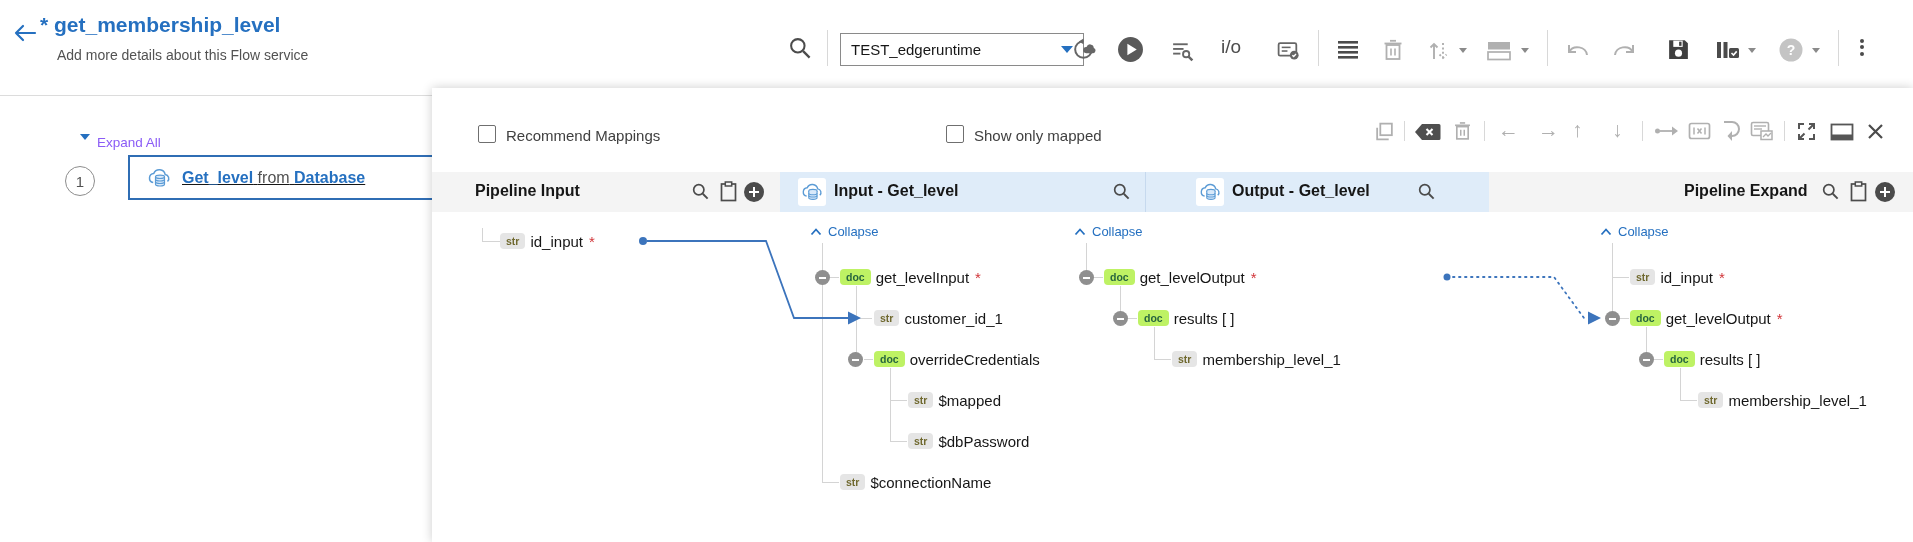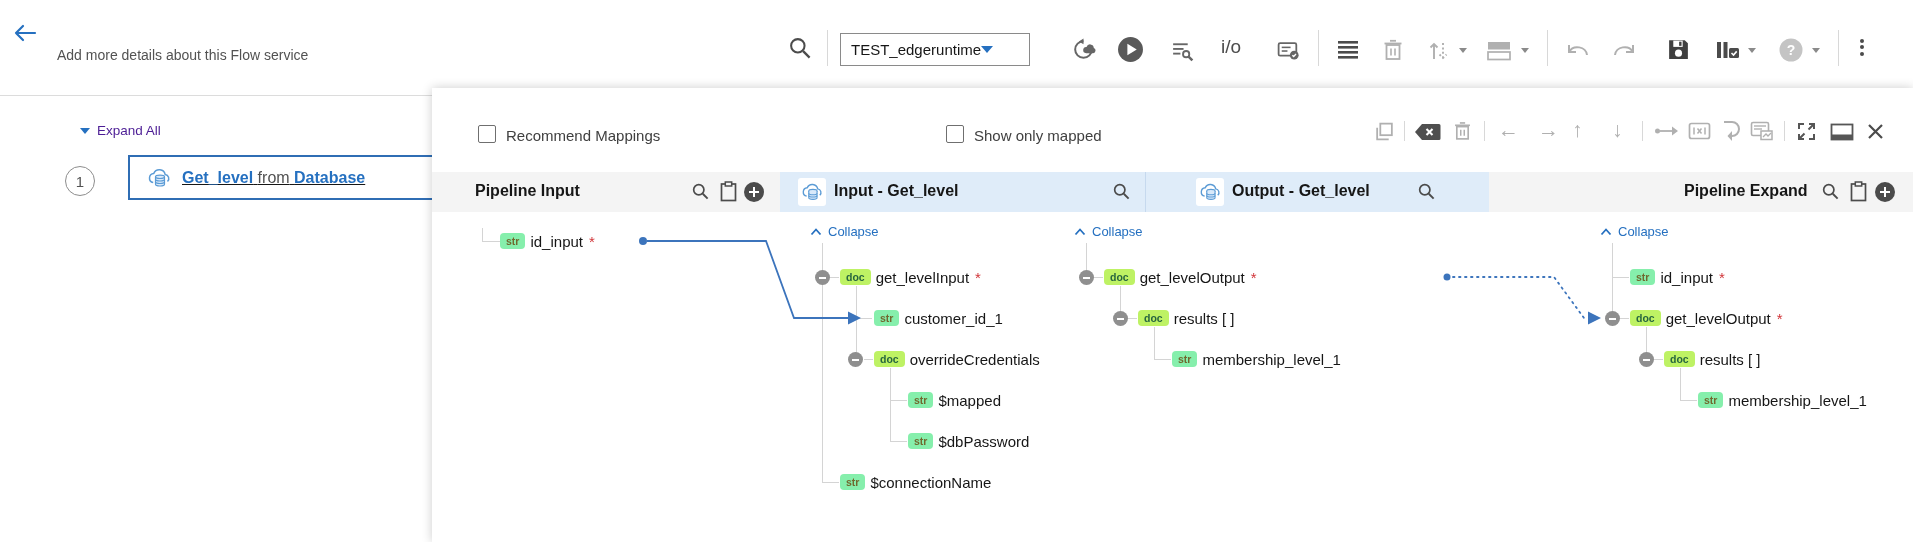--- a/index.html
+++ b/index.html
@@ -9,31 +9,31 @@
   
   .topline{left:0;top:0;width:1913px;height:2px;background:#ececec;}
   .header{left:0;top:0;width:1913px;height:96px;background:#fff;border-bottom:1px solid #dcdcdc;box-sizing:border-box;}
   .back{left:12px;top:22px;width:28px;height:24px;color:#2570c0;cursor:pointer;}
   .title{left:40px;top:13px;font-size:21px;font-weight:bold;color:#2570c0;}
   .subtitle{left:57px;top:47px;font-size:14px;color:#525252;}
   .vdiv{width:1px;background:#d8d8d8;}
   .icon{color:#666;display:inline-flex;align-items:center;justify-content:center;}
   .icon.dim{color:#b0b0b0;}
   .icon.dark{color:#4b4b4b;}
-  .dropdown{left:840px;top:33px;width:190px;height:33px;border:1px solid #8a8a8a;background:#fff;
-            display:flex;align-items:center;padding:0 10px;box-sizing:border-box;cursor:pointer;}
+  .dropdown{left:840px;top:33px;width:244px;height:33px;border:1px solid #8a8a8a;background:#fff;
+            display:flex;align-items:center;justify-content:space-between;padding:0 10px;box-sizing:border-box;cursor:pointer;}
   .dropdown .val{font-size:15px;color:#161616;}
   .caret-down{width:0;height:0;border-left:6px solid transparent;border-right:6px solid transparent;border-top:7px solid #2570c0;}
   .smallcaret{width:0;height:0;border-left:4.5px solid transparent;border-right:4.5px solid transparent;border-top:5px solid #8a8a8a;}
   .io{font-size:19px;color:#4d4d4d;font-weight:400;}
   .kebab span{display:block;width:4px;height:4px;border-radius:50%;background:#4b4b4b;margin:2.5px auto;}
   
   .expandall{left:80px;top:123px;display:flex;align-items:center;gap:7px;cursor:pointer;}
   .expandall .tri{width:0;height:0;border-left:5.5px solid transparent;border-right:5.5px solid transparent;border-top:6.5px solid #2570c0;}
-  .expandall .lab{font-size:13.5px;color:#4c1d95;}
+  .expandall .lab{font-size:13.5px;color:#8b5cf6;margin-top:12px;}
   .stepnum{left:65px;top:166px;width:30px;height:30px;border:1.5px solid #8d8d8d;border-radius:50%;box-sizing:border-box;
            display:flex;align-items:center;justify-content:center;font-size:15px;color:#525252;background:#fff;}
   .stepbox{left:128px;top:155px;width:312px;height:45px;border:2px solid #2f6db4;background:#fff;box-sizing:border-box;
            display:flex;align-items:center;gap:10px;padding-left:16px;cursor:pointer;}
   .steptext{font-size:16px;white-space:nowrap;text-decoration:underline;}
   .steptext .b{color:#2570c0;font-weight:bold;}
   .steptext .g{color:#525252;}
   
   .panel{left:432px;top:88px;width:1481px;height:454px;background:#fff;box-shadow:0 0 10px rgba(0,0,0,0.20);}
   .chk{width:18px;height:18px;border:1px solid #6f6f6f;border-radius:2px;background:#fff;box-sizing:border-box;cursor:pointer;}
@@ -43,36 +43,37 @@
   .pluscircle{width:20px;height:20px;border-radius:50%;background:#4b4b4b;color:#fff;display:flex;align-items:center;justify-content:center;}
   
   .collapse{display:flex;align-items:center;gap:6px;cursor:pointer;}
   .collapse .lab{font-size:13px;color:#2570c0;}
   .vl{width:1px;background:#d4d4d4;}
   .hl{height:1px;background:#d4d4d4;}
   .minus{width:15px;height:15px;border-radius:50%;background:#8f8f8f;cursor:pointer;}
   .minus::before{content:"";display:block;width:7px;height:2px;background:#fff;margin:6.5px auto 0;}
   .node{display:flex;align-items:center;gap:5px;height:24px;cursor:pointer;white-space:nowrap;}
   .pill{font-size:10.5px;font-weight:bold;padding:2.5px 6px;border-radius:4px;line-height:1;}
-  .pill.str{background:#86efac;color:#70692f;}
+  .pill.str{background:#e5e5e5;color:#70692f;}
   .pill.doc{background:#bef264;color:#27663f;}
   .nlabel{font-size:15px;color:#161616;}
   .req{font-size:15px;color:#d13438;margin-left:1px;}
   svg{display:block;}
 </style>
 </head>
 <body>
 
 <div class="abs topline"></div>
 <div class="abs header">
   <div class="abs back">
     <svg width="26" height="22" viewBox="0 0 26 22">
         <path d="M23 11 H4 M11 4 L4 11 L11 18" fill="none" stroke="currentColor" stroke-width="2.2" stroke-linecap="round" stroke-linejoin="round"></path>
       </svg>
   </div>
+  <div class="abs title">* get_membership_level</div>
   <div class="abs subtitle">Add more details about this Flow service</div>
 
   <div class="abs icon dark" style="left:788px;top:36px;">
     <svg width="24" height="24" viewBox="0 0 20 20">
         <circle cx="8.2" cy="8.2" r="5.6" fill="none" stroke="currentColor" stroke-width="1.7"></circle>
         <line x1="12.6" y1="12.6" x2="18" y2="18" stroke="currentColor" stroke-width="1.9"></line>
       </svg>
   </div>
   <div class="abs vdiv" style="left:827px;top:30px;height:36px;"></div>
 

